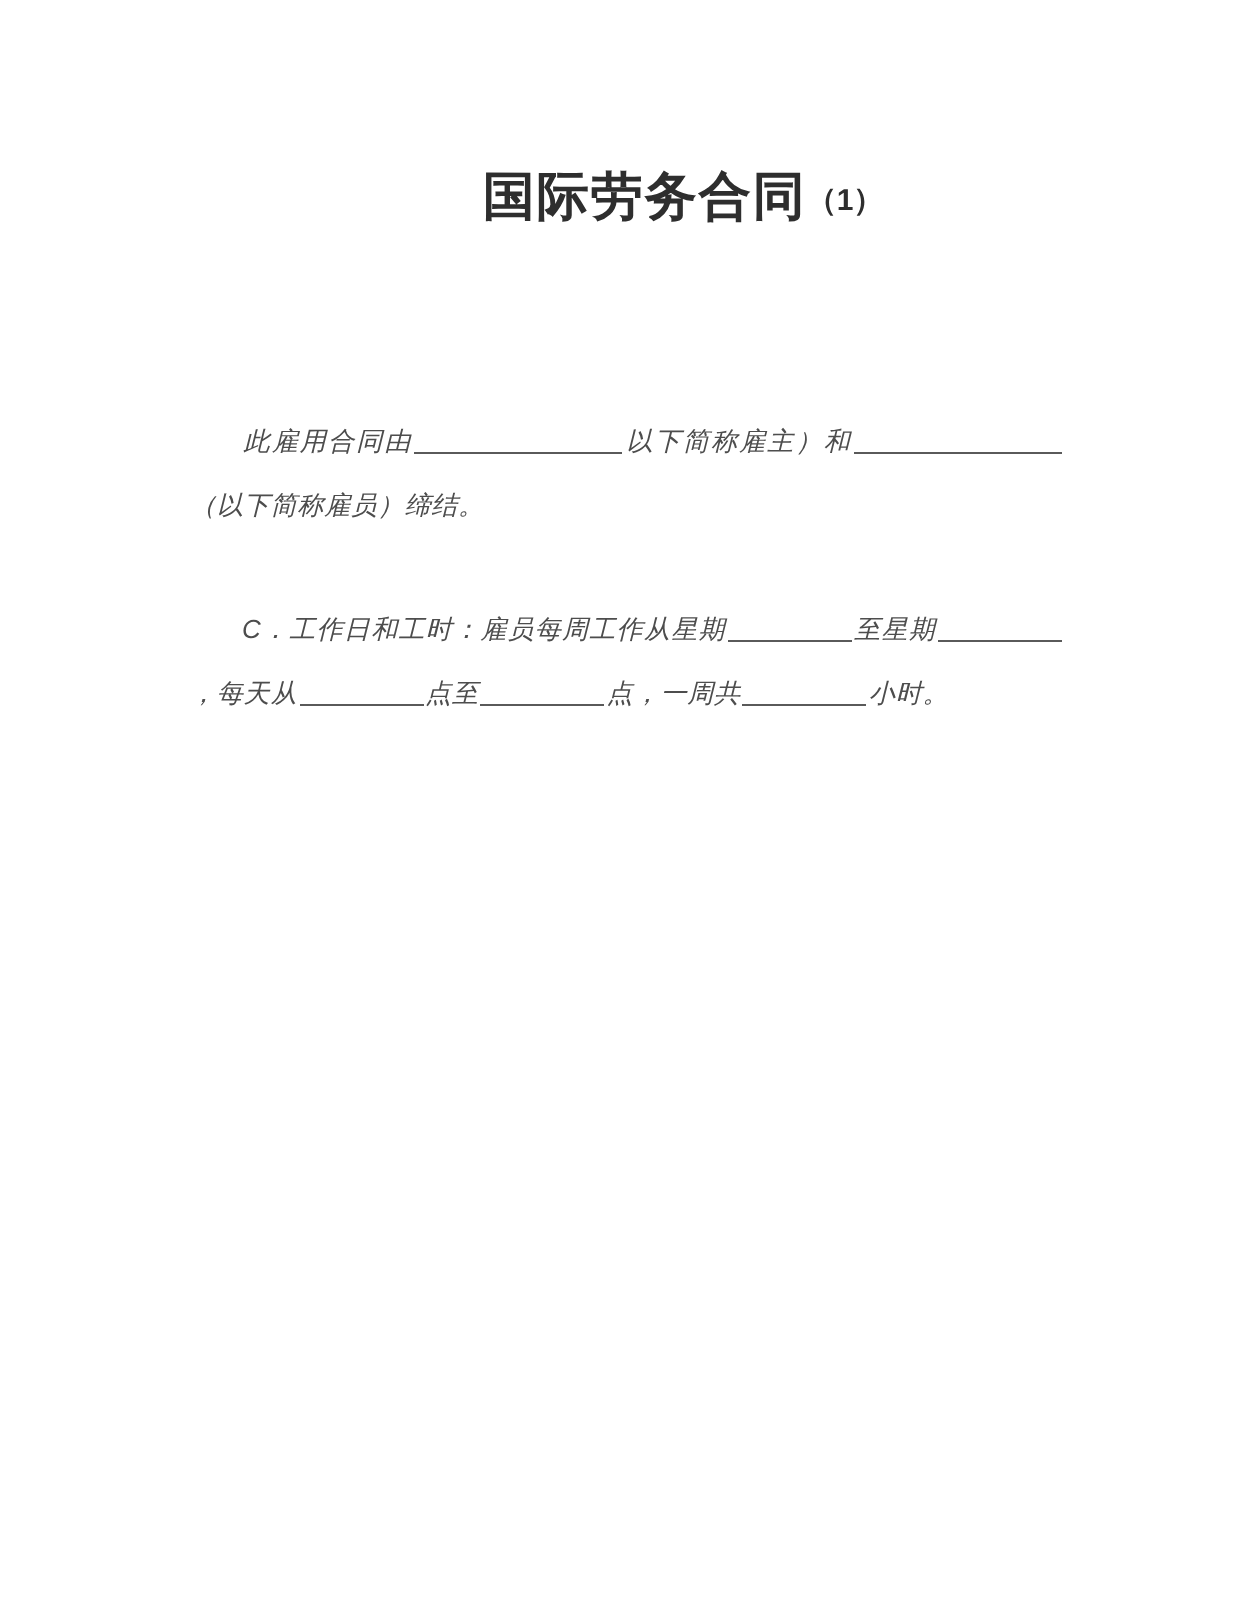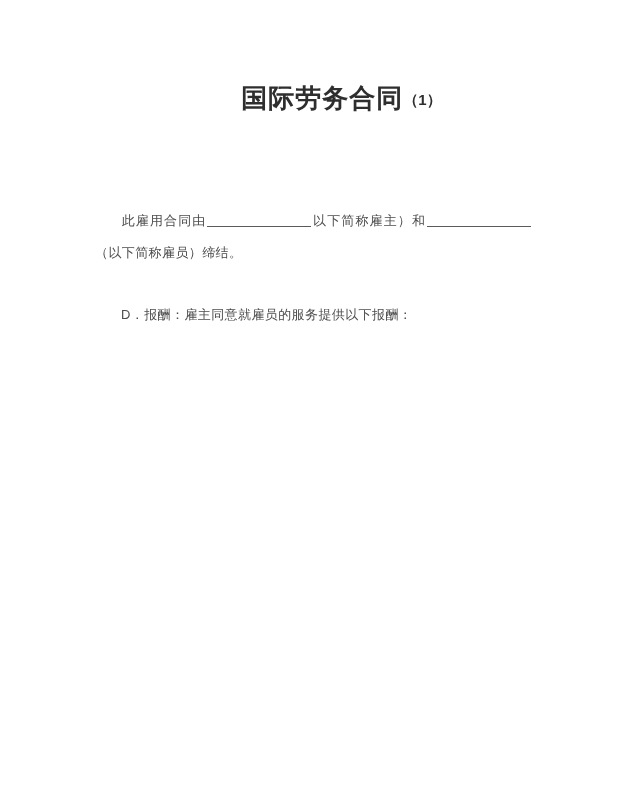--- a/index.html
+++ b/index.html
@@ -46,20 +46,21 @@
     letter-spacing: 0;
     vertical-align: 2px;
   }
 
   
   .body-area {
     position: absolute;
     top: 205px;
     left: 95px;
     width: 437px;
+    font-style: italic;
   }
 
   .para {
     font-family: "Liberation Sans", "DejaVu Sans", sans-serif;
     font-size: 13px;
     line-height: 32px;
     color: #4d4d4d;
     text-align: justify;
     text-justify: inter-ideograph;
     letter-spacing: 0.4px;
@@ -86,16 +87,16 @@
 </style>
 </head>
 <body>
 
 <div class="page">
 
   <h1 class="doc-title"><span>国际劳务合同</span><span class="title-suffix">（1）</span></h1>
 
   <div class="body-area">
       <p class="para"><span class="indent"></span><span>此雇用合同由</span><span class="blank w-xxl"></span><span>以下简称雇主）和</span><span class="blank w-xxl"></span><span>（以下简称雇员）缔结。</span></p>
-      <p class="para"><span class="indent"></span><span>D．报酬：雇主同意就雇员的服务提供以下报酬：</span></p>
+      <p class="para"><span class="indent"></span><span>C．工作日和工时：雇员每周工作从星期</span><span class="blank w-m"></span><span>至星期</span><span class="blank w-m"></span><span>，每天从</span><span class="blank w-m"></span><span>点至</span><span class="blank w-m"></span><span>点，一周共</span><span class="blank w-m"></span><span>小时。</span></p>
     </div>
 
 </div>
 
 </body></html>

